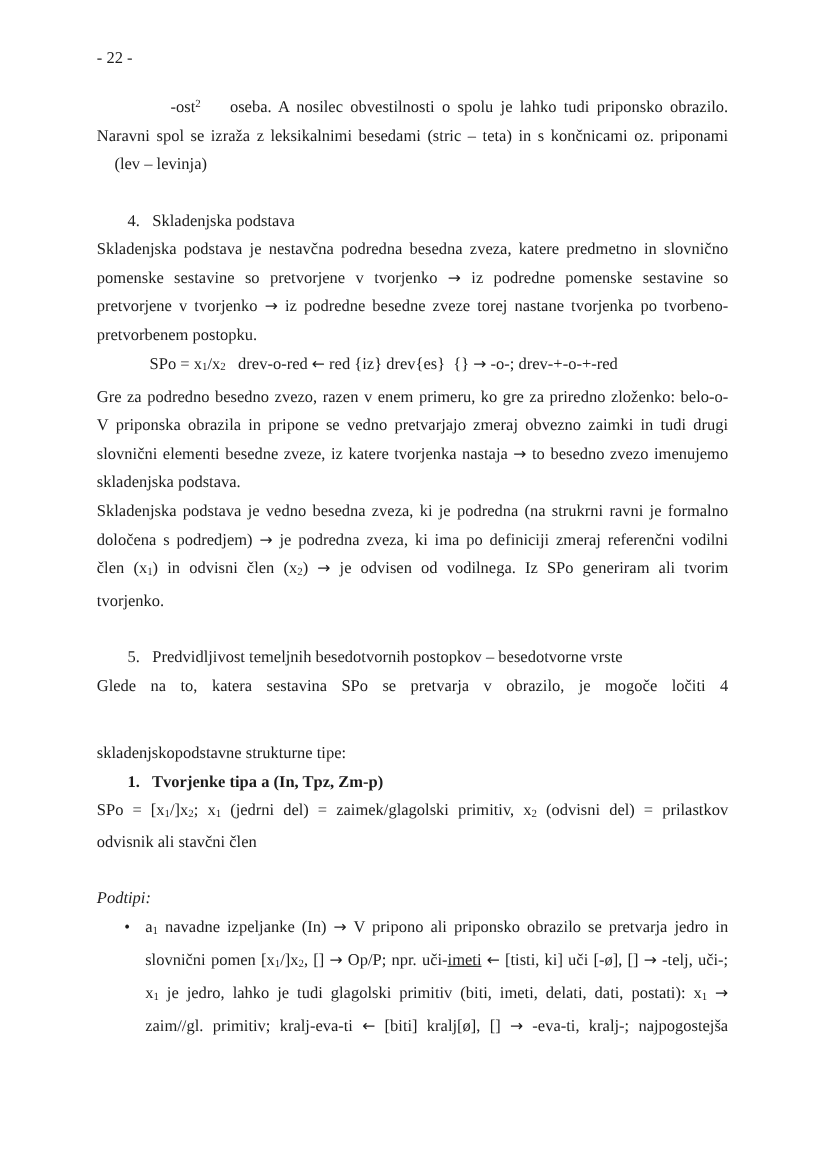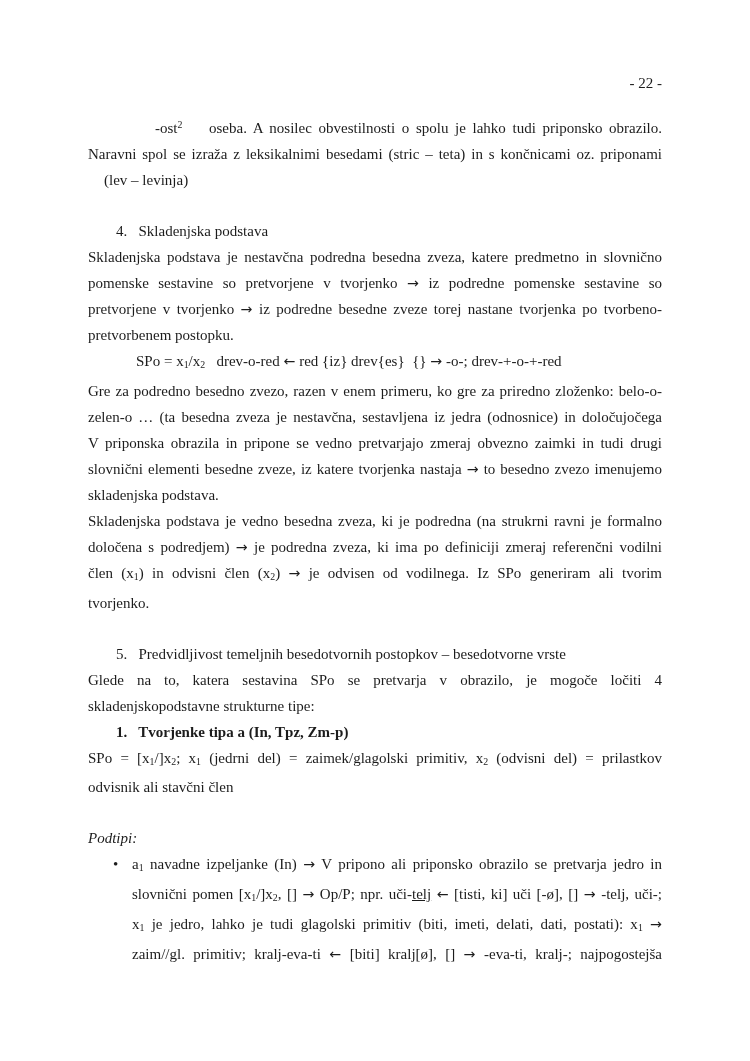--- a/index.html
+++ b/index.html
@@ -10,21 +10,21 @@
     color: #1c1c1c;
     font-size: 15px;
     line-height: 26px;
     overflow: hidden;
   }
   .page {
     box-sizing: border-box;
     width: 750px; height: 1061px;
     padding: 40px 88px 0 88px;
   }
-  .page-number { text-align: right; margin-top: 30px; }
+  .page-number { text-align: left; }
   .para { margin: 0; }
   .intro { margin-top: 16px; }
   .spacer { height: 25px; }
   .line {
     text-align: justify;
     text-align-last: justify;
     white-space: normal;
   }
   .sub { font-size: 0.66em; vertical-align: -0.18em; }
   .sup { font-size: 0.66em; vertical-align: 0.5em; }
@@ -59,59 +59,58 @@
       <div class="line"><span>Skladenjska podstava je nestavčna podredna besedna zveza, katere predmetno in slovnično</span></div>
       <div class="line"><span>pomenske sestavine so pretvorjene v tvorjenko </span><span class="arrow">→</span><span> iz podredne pomenske sestavine so</span></div>
       <div class="line"><span>pretvorjene v tvorjenko </span><span class="arrow">→</span><span> iz podredne besedne zveze torej nastane tvorjenka po tvorbeno-</span></div>
       <div class="line" style="text-align: justify; text-align-last: left;"><span>pretvorbenem postopku.</span></div>
     </div>
   <div class="para">
       <div class="line" style="text-align: justify; text-align-last: left; margin-left: 48px;"><span>SPo = x</span><span class="sub">1</span><span>/x</span><span class="sub">2</span><span>&nbsp;&nbsp; drev-o-red </span><span class="arrow">←</span><span> red {iz} drev{es} &nbsp;{} </span><span class="arrow">→</span><span> -o-; drev-+-o-+-red</span></div>
     </div>
   <div class="para">
       <div class="line"><span>Gre za podredno besedno zvezo, razen v enem primeru, ko gre za priredno zloženko: belo-o-</span></div>
-      <div class="line"><span>zelen-o … (ta besedna zveza je nestavčna, sestavljena iz jedra (odnosnice) in določujočega</span></div>
     </div>
   <div class="para">
       <div class="line"><span>V priponska obrazila in pripone se vedno pretvarjajo zmeraj obvezno zaimki in tudi drugi</span></div>
       <div class="line"><span>slovnični elementi besedne zveze, iz katere tvorjenka nastaja </span><span class="arrow">→</span><span> to besedno zvezo imenujemo</span></div>
       <div class="line" style="text-align: justify; text-align-last: left;"><span>skladenjska podstava.</span></div>
     </div>
   <div class="para">
       <div class="line"><span>Skladenjska podstava je vedno besedna zveza, ki je podredna (na strukrni ravni je formalno</span></div>
       <div class="line"><span>določena s podredjem) </span><span class="arrow">→</span><span> je podredna zveza, ki ima po definiciji zmeraj referenčni vodilni</span></div>
       <div class="line"><span>člen (x</span><span class="sub">1</span><span>) in odvisni člen (x</span><span class="sub">2</span><span>) </span><span class="arrow">→</span><span> je odvisen od vodilnega. Iz SPo generiram ali tvorim</span></div>
       <div class="line" style="text-align: justify; text-align-last: left;"><span>tvorjenko.</span></div>
     </div>
 
   <div class="spacer"></div>
 
   <div class="para">
       <div class="line" style="text-align: justify; text-align-last: left; text-indent: 28px;"><span>5.&nbsp;&nbsp; Predvidljivost temeljnih besedotvornih postopkov – besedotvorne vrste</span></div>
     </div>
   <div class="para">
       <div class="line"><span>Glede na to, katera sestavina SPo se pretvarja v obrazilo, je mogoče ločiti 4</span></div>
-      <div class="line" style="text-align: justify; text-align-last: left;"><span>skladenjskopodstavne strukturne tipe:</span></div>
+      <div class="line" style="text-align: justify; text-align-last: left; margin-top: 35px;"><span>skladenjskopodstavne strukturne tipe:</span></div>
     </div>
   <div class="para">
       <div class="line" style="text-align: justify; text-align-last: left; text-indent: 28px;"><span class="b">1.&nbsp;&nbsp; Tvorjenke tipa a (In, Tpz, Zm-p)</span></div>
     </div>
   <div class="para">
       <div class="line"><span>SPo = [x</span><span class="sub">1</span><span>/]x</span><span class="sub">2</span><span>; x</span><span class="sub">1</span><span> (jedrni del) = zaimek/glagolski primitiv, x</span><span class="sub">2</span><span> (odvisni del) = prilastkov</span></div>
       <div class="line" style="text-align: justify; text-align-last: left;"><span>odvisnik ali stavčni člen</span></div>
     </div>
 
   <div class="spacer"></div>
 
   <div class="para">
       <div class="line" style="text-align: justify; text-align-last: left;"><span class="i">Podtipi:</span></div>
     </div>
 
   <div class="para bullet-item">
     <span class="bullet-marker">•</span>
     <div>
         <div class="line"><span>a</span><span class="sub">1</span><span> navadne izpeljanke (In) </span><span class="arrow">→</span><span> V pripono ali priponsko obrazilo se pretvarja jedro in</span></div>
-        <div class="line"><span>slovnični pomen [x</span><span class="sub">1</span><span>/]x</span><span class="sub">2</span><span>, [] </span><span class="arrow">→</span><span> Op/P; npr. uči-</span><span class="u">telj</span><span> </span><span class="arrow">←</span><span> [tisti, ki] uči [-ø], [] </span><span class="arrow">→</span><span> -telj, uči-;</span></div>
+        <div class="line"><span>slovnični pomen [x</span><span class="sub">1</span><span>/]x</span><span class="sub">2</span><span>, [] </span><span class="arrow">→</span><span> Op/P; npr. uči-</span><span class="u">imeti</span><span> </span><span class="arrow">←</span><span> [tisti, ki] uči [-ø], [] </span><span class="arrow">→</span><span> -telj, uči-;</span></div>
         <div class="line"><span>x</span><span class="sub">1</span><span> je jedro, lahko je tudi glagolski primitiv (biti, imeti, delati, dati, postati): x</span><span class="sub">1</span><span> </span><span class="arrow">→</span></div>
         <div class="line"><span>zaim//gl. primitiv; kralj-eva-ti </span><span class="arrow">←</span><span> [biti] kralj[ø], [] </span><span class="arrow">→</span><span> -eva-ti, kralj-; najpogostejša</span></div>
       </div>
   </div>
 </div>
 
 </body></html>

